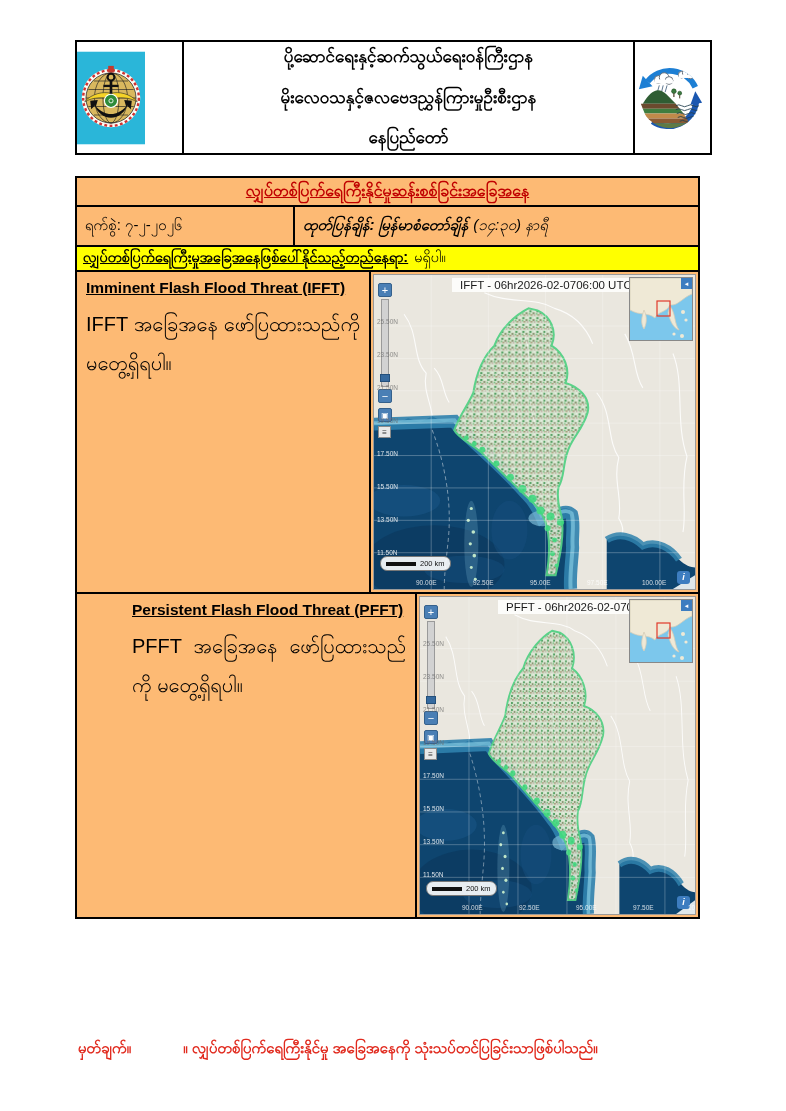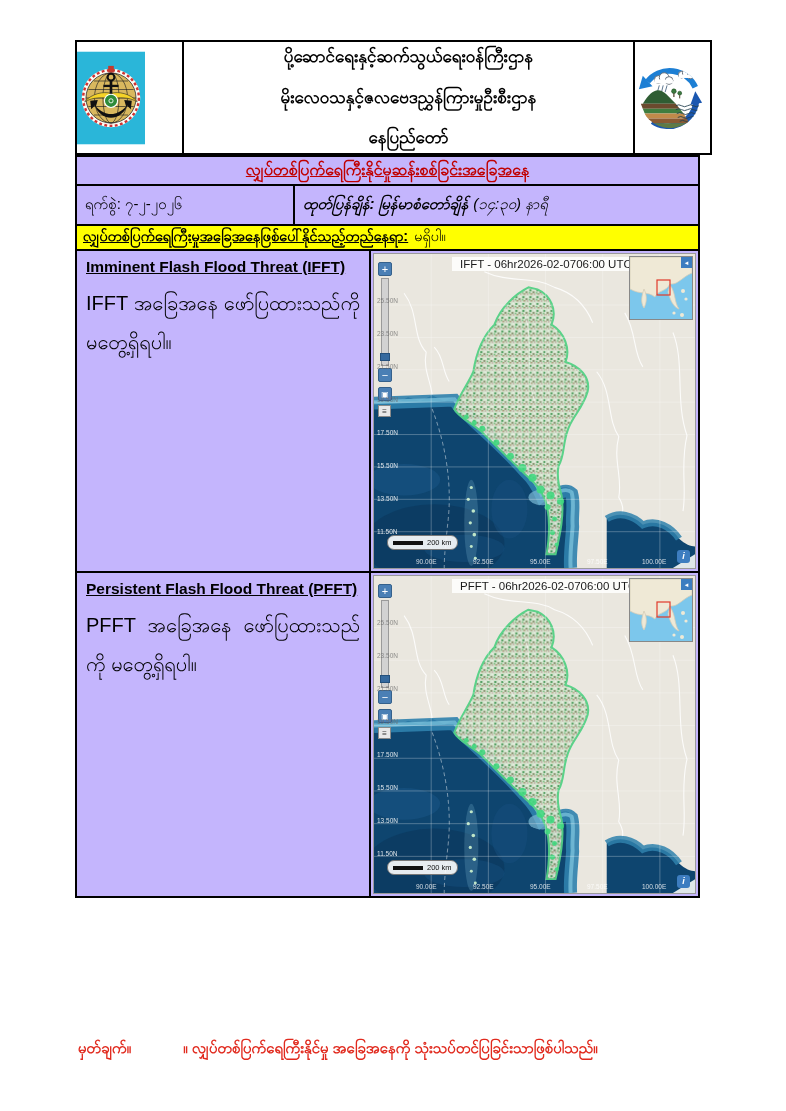--- a/index.html
+++ b/index.html
@@ -9,23 +9,23 @@
   
   .hdr { position:absolute; left:75px; top:40px; width:637px; height:115px;
          border:2px solid #000; display:flex; }
   .hdr-cell { height:100%; display:flex; align-items:center; justify-content:space-between; }
   .hdr-logo-left  { width:107px; border-right:2px solid #000; }
   .hdr-title      { width:451px; border-right:2px solid #000; flex-direction:column; }
   .hdr-logo-right { flex:1; }
   .hdr-title div { font-weight:700; font-size:17px; line-height:30px; color:#000; text-align:center; }
 
   
-  .rtable { position:absolute; left:75px; top:155px; width:625px; border:2px solid #000; background:#c4b5fd; }
+  .rtable { position:absolute; left:75px; top:176px; width:625px; border:2px solid #000; background:#fdba74; }
   .rrow { border-bottom:2px solid #000; display:flex; align-items:center; }
-  .rrow:last-child { border-bottom:none; }
+  .rrow:last-child { border-bottom:none;padding-left:46px; }
   .row-title { height:29px; justify-content:center; }
   .row-title span { color:#c00000; font-weight:700; font-size:16px; text-decoration:underline; }
   .row-date { height:40px;align-items:center; }
   .cell-date { width:218px; border-right:2px solid #000; height:100%; display:flex; align-items:center; padding-left:8px; font-size:15px; }
   .cell-issued { flex:1; height:100%; display:flex; align-items:center; padding-left:8px; font-size:15px;font-style:italic; }
   .cell-issued b { margin-right:5px; }
   .row-loc { height:25px; background:#ffff00; padding-left:6px; font-size:14.5px; }
   .loc-label { font-weight:700; text-decoration:underline; margin-right:6px; }
   .row-map { align-items:stretch; }
   .row-map-1 { height:322px; }
@@ -46,21 +46,21 @@
                font-size:7px; line-height:11px; text-align:center; cursor:pointer; }
   .zoomctl { position:absolute; top:8px; left:4px; width:14px; }
   .zbtn { width:14px; height:14px; background:#4a7fb5; color:#fff; font-size:11px; line-height:13px;
           text-align:center; border:1px solid #35618c; border-radius:2px; cursor:pointer; }
   .ztrack { width:8px; height:88px; margin:2px auto; background:#d2d2d2; border:1px solid #9a9a9a; position:relative; }
   .zhandle { position:absolute; left:-2px; bottom:4px; width:10px; height:8px; background:#35699e; border:1px solid #24507c; }
   .zbtn.extra { margin-top:5px; font-size:8px; }
   .zmini { width:13px; height:12px; margin-top:4px; background:#e8e8e8; border:1px solid #8a8a8a;
            font-size:8px; line-height:11px; text-align:center; color:#333; cursor:pointer; }
   .scalebar { position:absolute; left:6px; bottom:18px; background:rgba(255,255,255,.9); border:1px solid #777;
-              border-radius:7px; padding:2px 5px; display:flex; align-items:center; gap:4px;margin-left:7px; }
+              border-radius:7px; padding:2px 5px; display:flex; align-items:center; gap:4px; }
   .sb-line { width:30px; height:4px; background:#111; border:1px solid #111; }
   .scalebar span { font-size:7.5px; color:#111; }
   .attrib { position:absolute; right:5px; bottom:5px; width:13px; height:13px; background:#3d7dc0; color:#fff;
             border-radius:3px; font-size:9px; font-weight:700; font-style:italic; line-height:13px; text-align:center; cursor:pointer; }
   .lat-lab { position:absolute; left:3px; font-size:6.5px; color:rgba(255,255,255,.85); }
   .lat-lab.dark { color:rgba(110,110,110,.75); }
   .lon-lab { position:absolute; bottom:3px; font-size:6.5px; color:rgba(255,255,255,.8); }
 
   
   .footer-note { position:absolute; left:78px; top:1038px; font-size:15px; color:#e12a1e; font-weight:700; }

